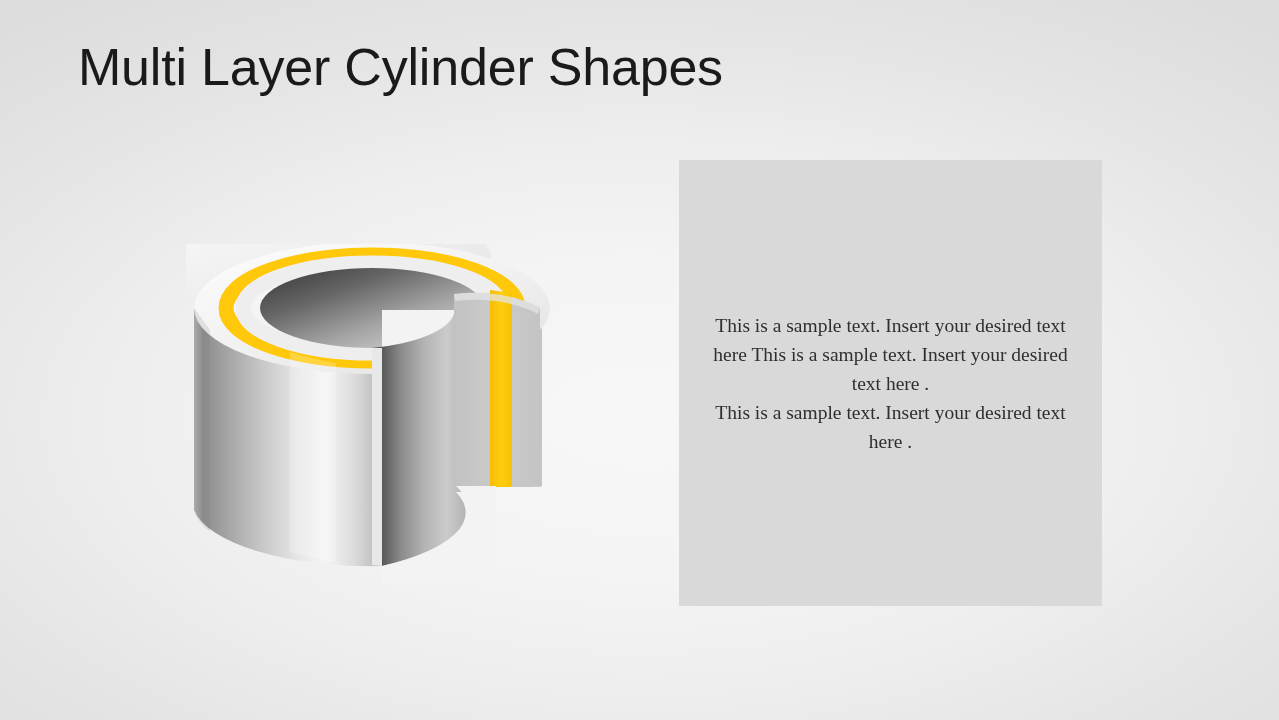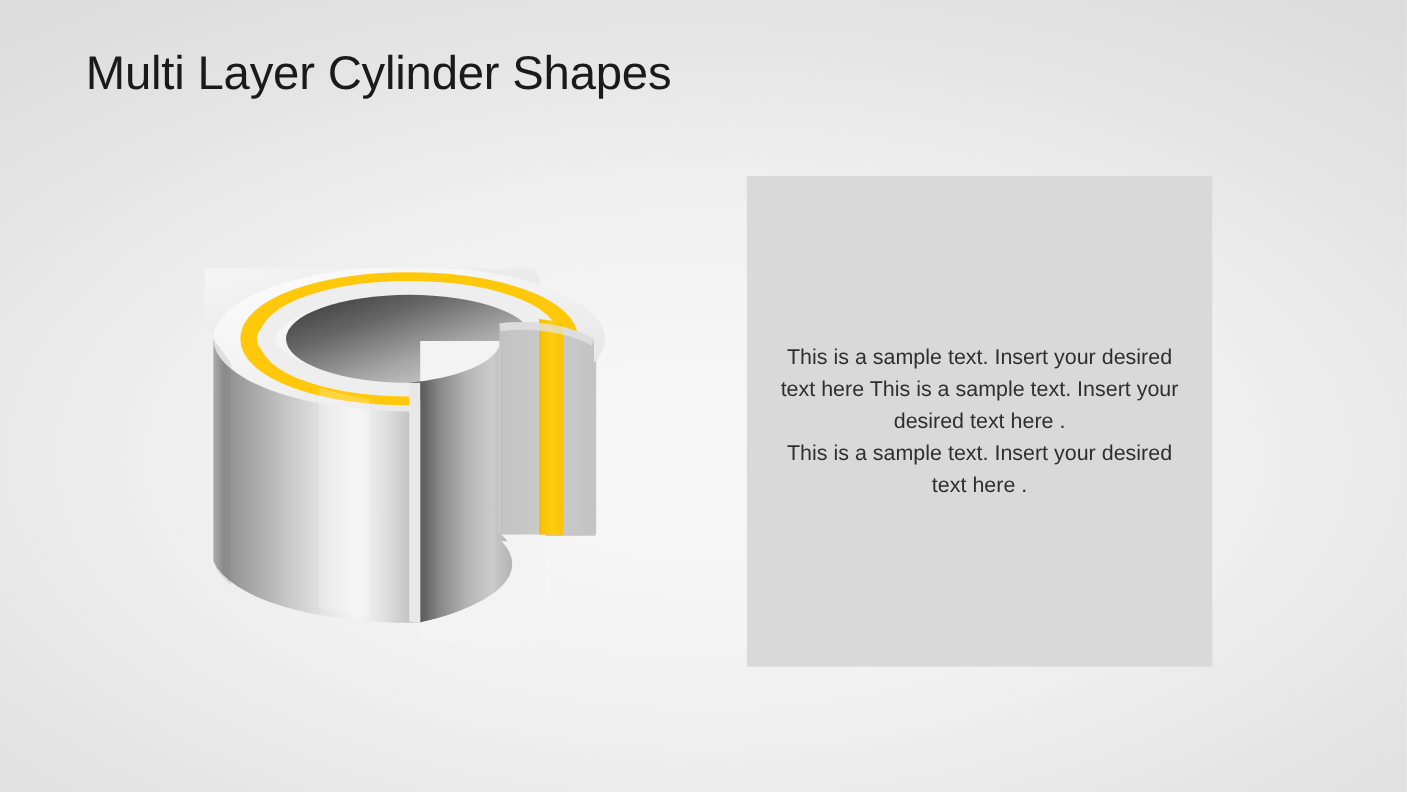--- a/index.html
+++ b/index.html
@@ -24,21 +24,21 @@
                 #e5e5e6 74%,
                 #dcdcdc 100%);
     overflow: hidden;
   }
 
   
   #slide-title {
     position: absolute;
     left: 78px;
     top: 40px;
-    font-size: 43px;
+    font-size: 52px;
     line-height: 54px;
     letter-spacing: -0.2px;
     color: #1a1a1a;
     font-weight: 400;
     white-space: nowrap;
     font-family: "Liberation Sans", sans-serif;
     font-stretch: condensed;
   }
 
   
@@ -70,21 +70,21 @@
     box-sizing: border-box;
     padding: 0 22px;
   }
   .panel-paragraph {
     width: 100%;
     margin: 0;
     text-align: center;
     font-size: 19.5px;
     line-height: 29px;
     color: #2f2f2f;
-    font-family: Liberation Sans, sans-serif;
+    font-family: Liberation Serif, serif;
   }
   .panel-paragraph + .panel-paragraph {
     margin-top: 0px;
   }
 </style>
 </head>
 <body>
 
 <div id="slide">
 

